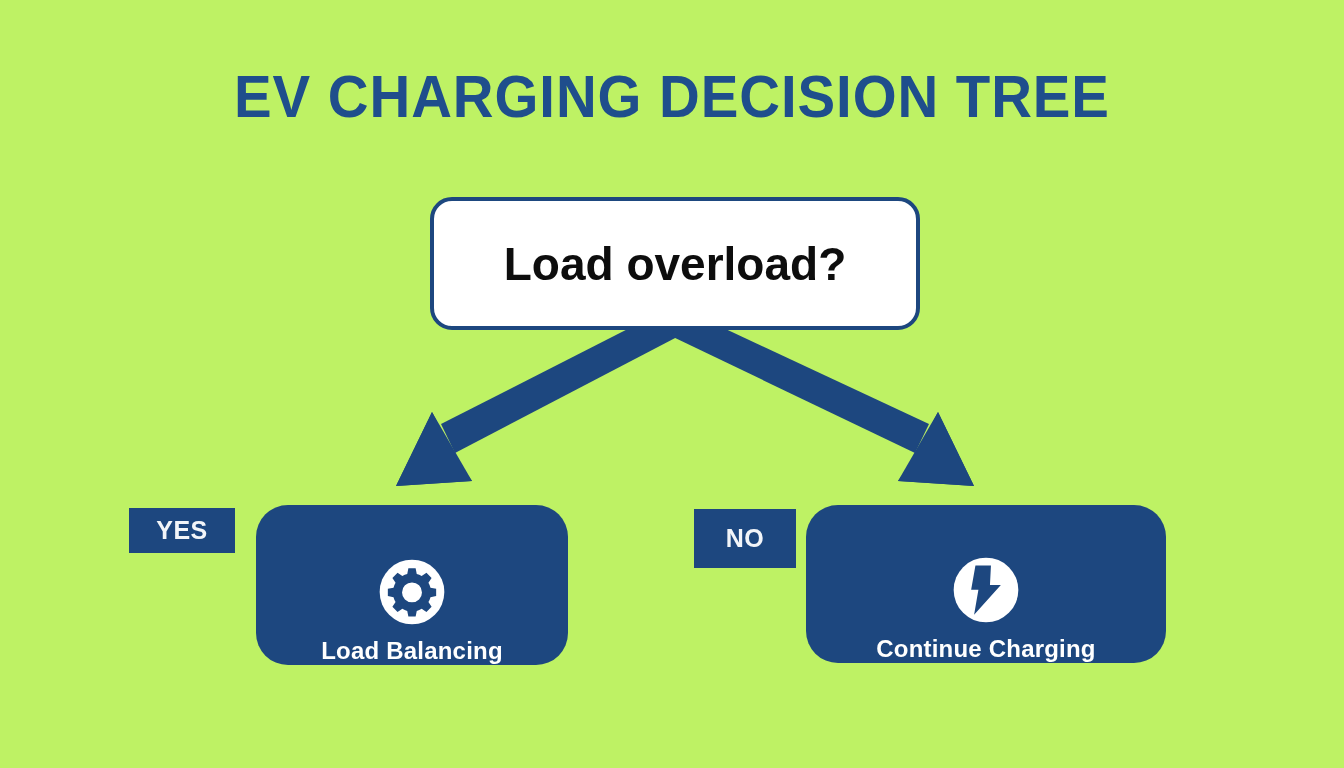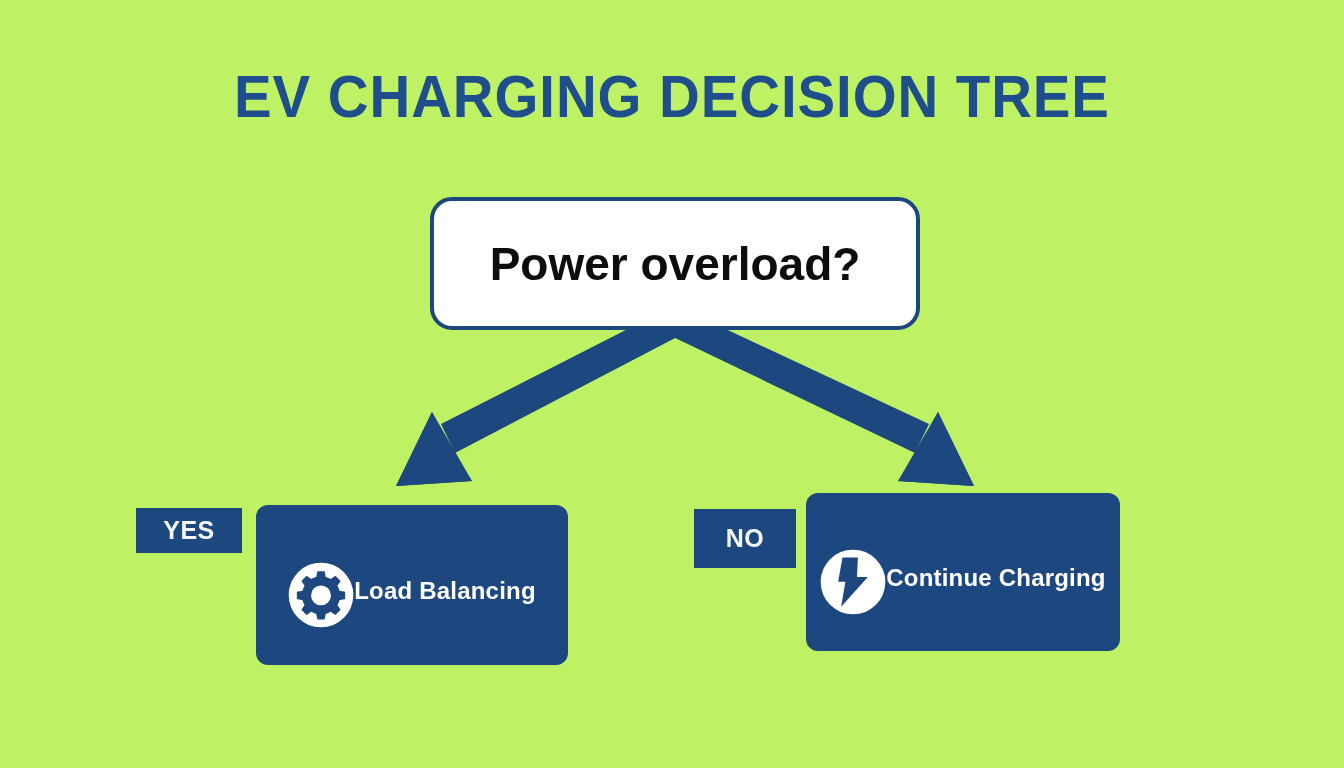--- a/index.html
+++ b/index.html
@@ -70,28 +70,28 @@
     color: #0d0d0d;
     letter-spacing: 0px;
     white-space: nowrap;
   }
 
   
   .outcome-node {
     position: absolute;
     box-sizing: border-box;
     background: #1d477f;
-    border-radius: 12px;
+    border-radius: 32px;
     display: flex;
-    flex-direction: row;
+    flex-direction: column;
     align-items: center;
-    justify-content: center;
+    justify-content: flex-end;
   }
   .outcome-node.left  { left: 256px; top: 505px; width: 312px; height: 160px; }
-  .outcome-node.right { left: 806px; top: 493px; width: 314px; height: 158px; }
+  .outcome-node.right { left: 806px; top: 505px; width: 360px; height: 158px; }
 
   .outcome-icon {
     margin-top: 20px;
     width: 66px;
     height: 66px;
     display: block;
   }
   .outcome-label {
     margin-top: 12px;
     font-family: "Liberation Sans", sans-serif;
@@ -103,21 +103,21 @@
   }
 
   
   .edge-badge {
     position: absolute;
     background: #1d477f;
     display: flex;
     align-items: center;
     justify-content: center;
   }
-  .edge-badge.yes { left: 136px; top: 508px; width: 106px; height: 45px; }
+  .edge-badge.yes { left: 129px; top: 508px; width: 106px; height: 45px; }
   .edge-badge.no  { left: 694px; top: 509px; width: 102px; height: 59px; }
   .edge-badge-label {
     font-family: "Liberation Sans", sans-serif;
     font-size: 25px;
     font-weight: bold;
     color: #f2f5f9;
     letter-spacing: 0.5px;
   }
 </style>
 </head>
@@ -138,21 +138,21 @@
 
     <g>
       <path d="M 671 336 L 915 453 L 929 424 L 685 310 Z" fill="#1d477f"></path>
       <path d="M 974 486 L 938 412 L 913 460 L 944 476 Z" fill="#1d477f"></path>
       <path d="M 974 486 L 898 481 L 913 460 L 944 476 Z" fill="#1d477f"></path>
       <path d="M 974 486 L 938 412 L 898 481 Z" fill="#1d477f"></path>
     </g>
   </svg>
 
   <div class="root-node">
-    <span class="root-node-label">Power overload?</span>
+    <span class="root-node-label">Load overload?</span>
   </div>
 
   <div class="edge-badge yes">
     <span class="edge-badge-label">YES</span>
   </div>
 
   <div class="edge-badge no">
     <span class="edge-badge-label">NO</span>
   </div>
 

